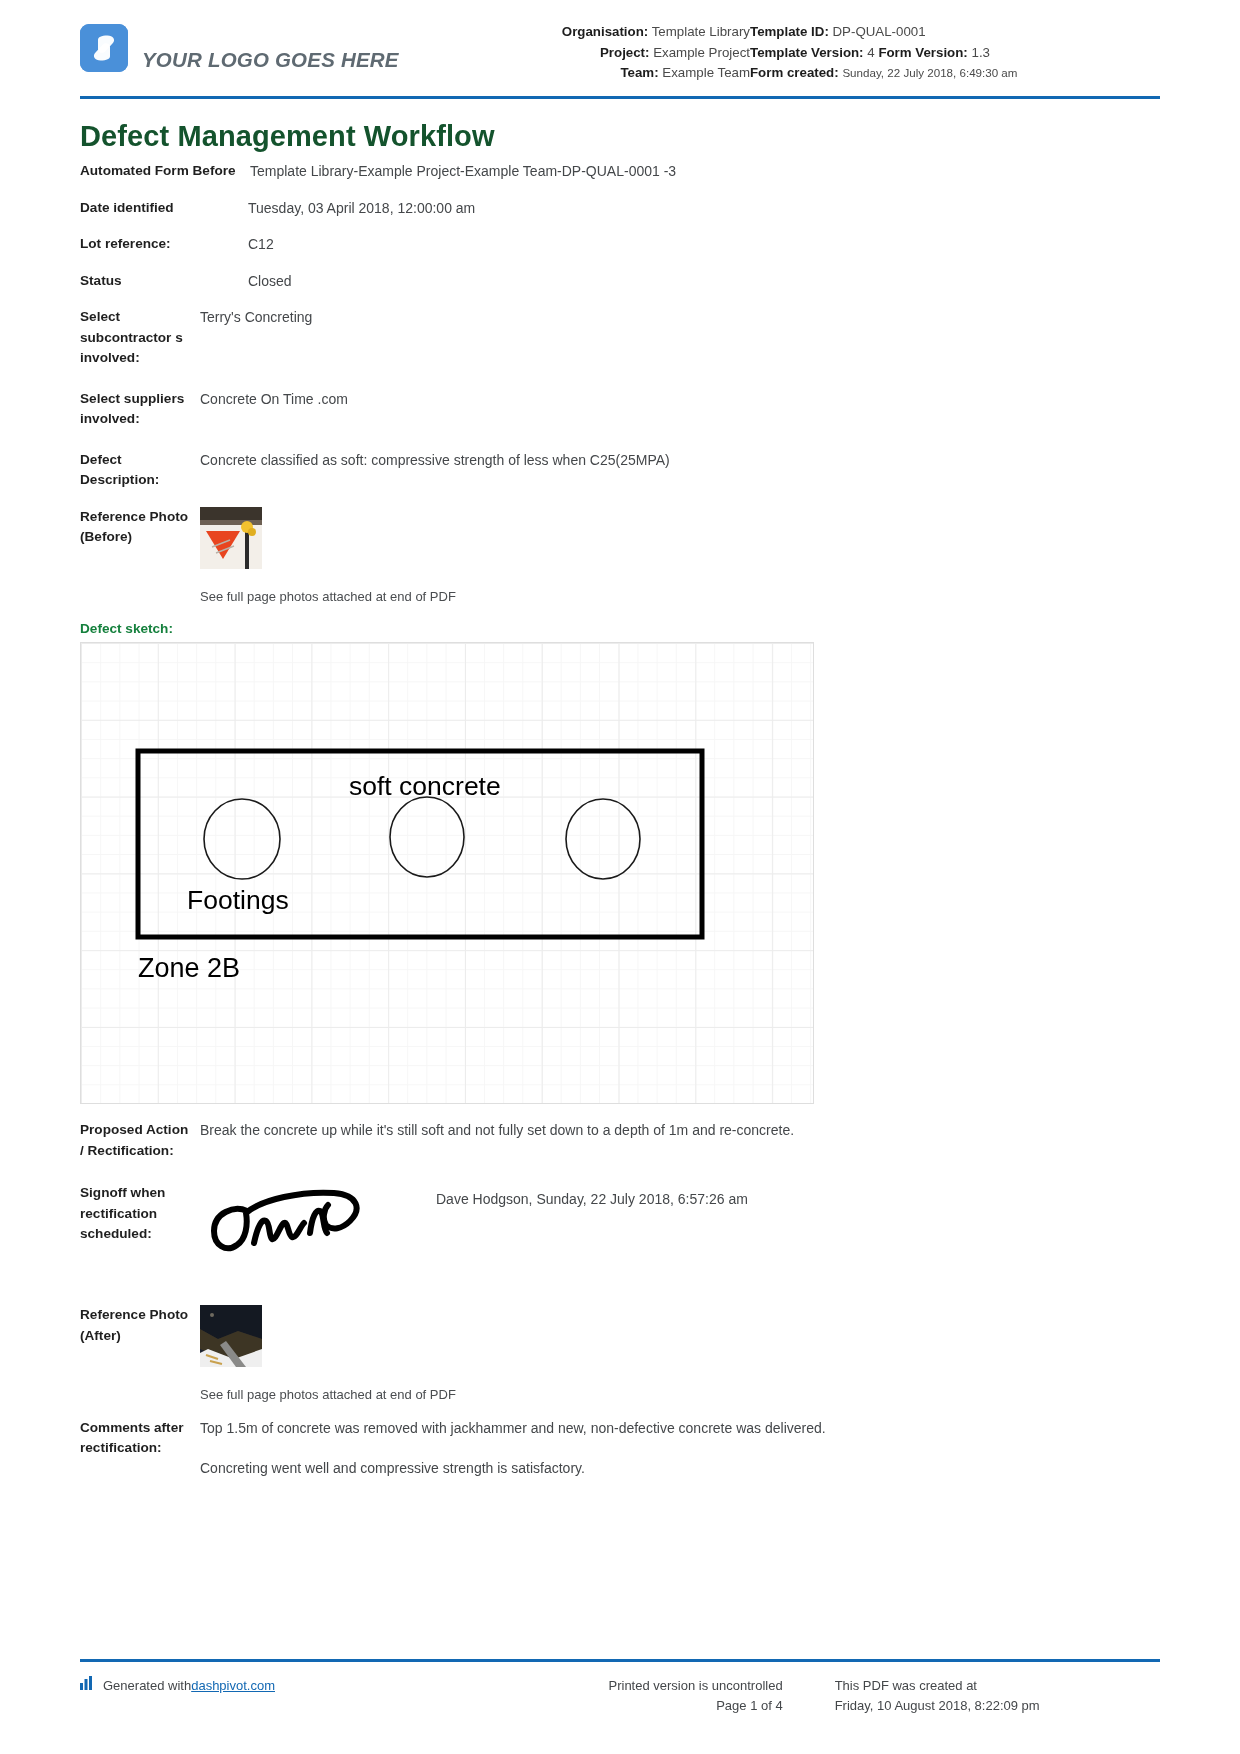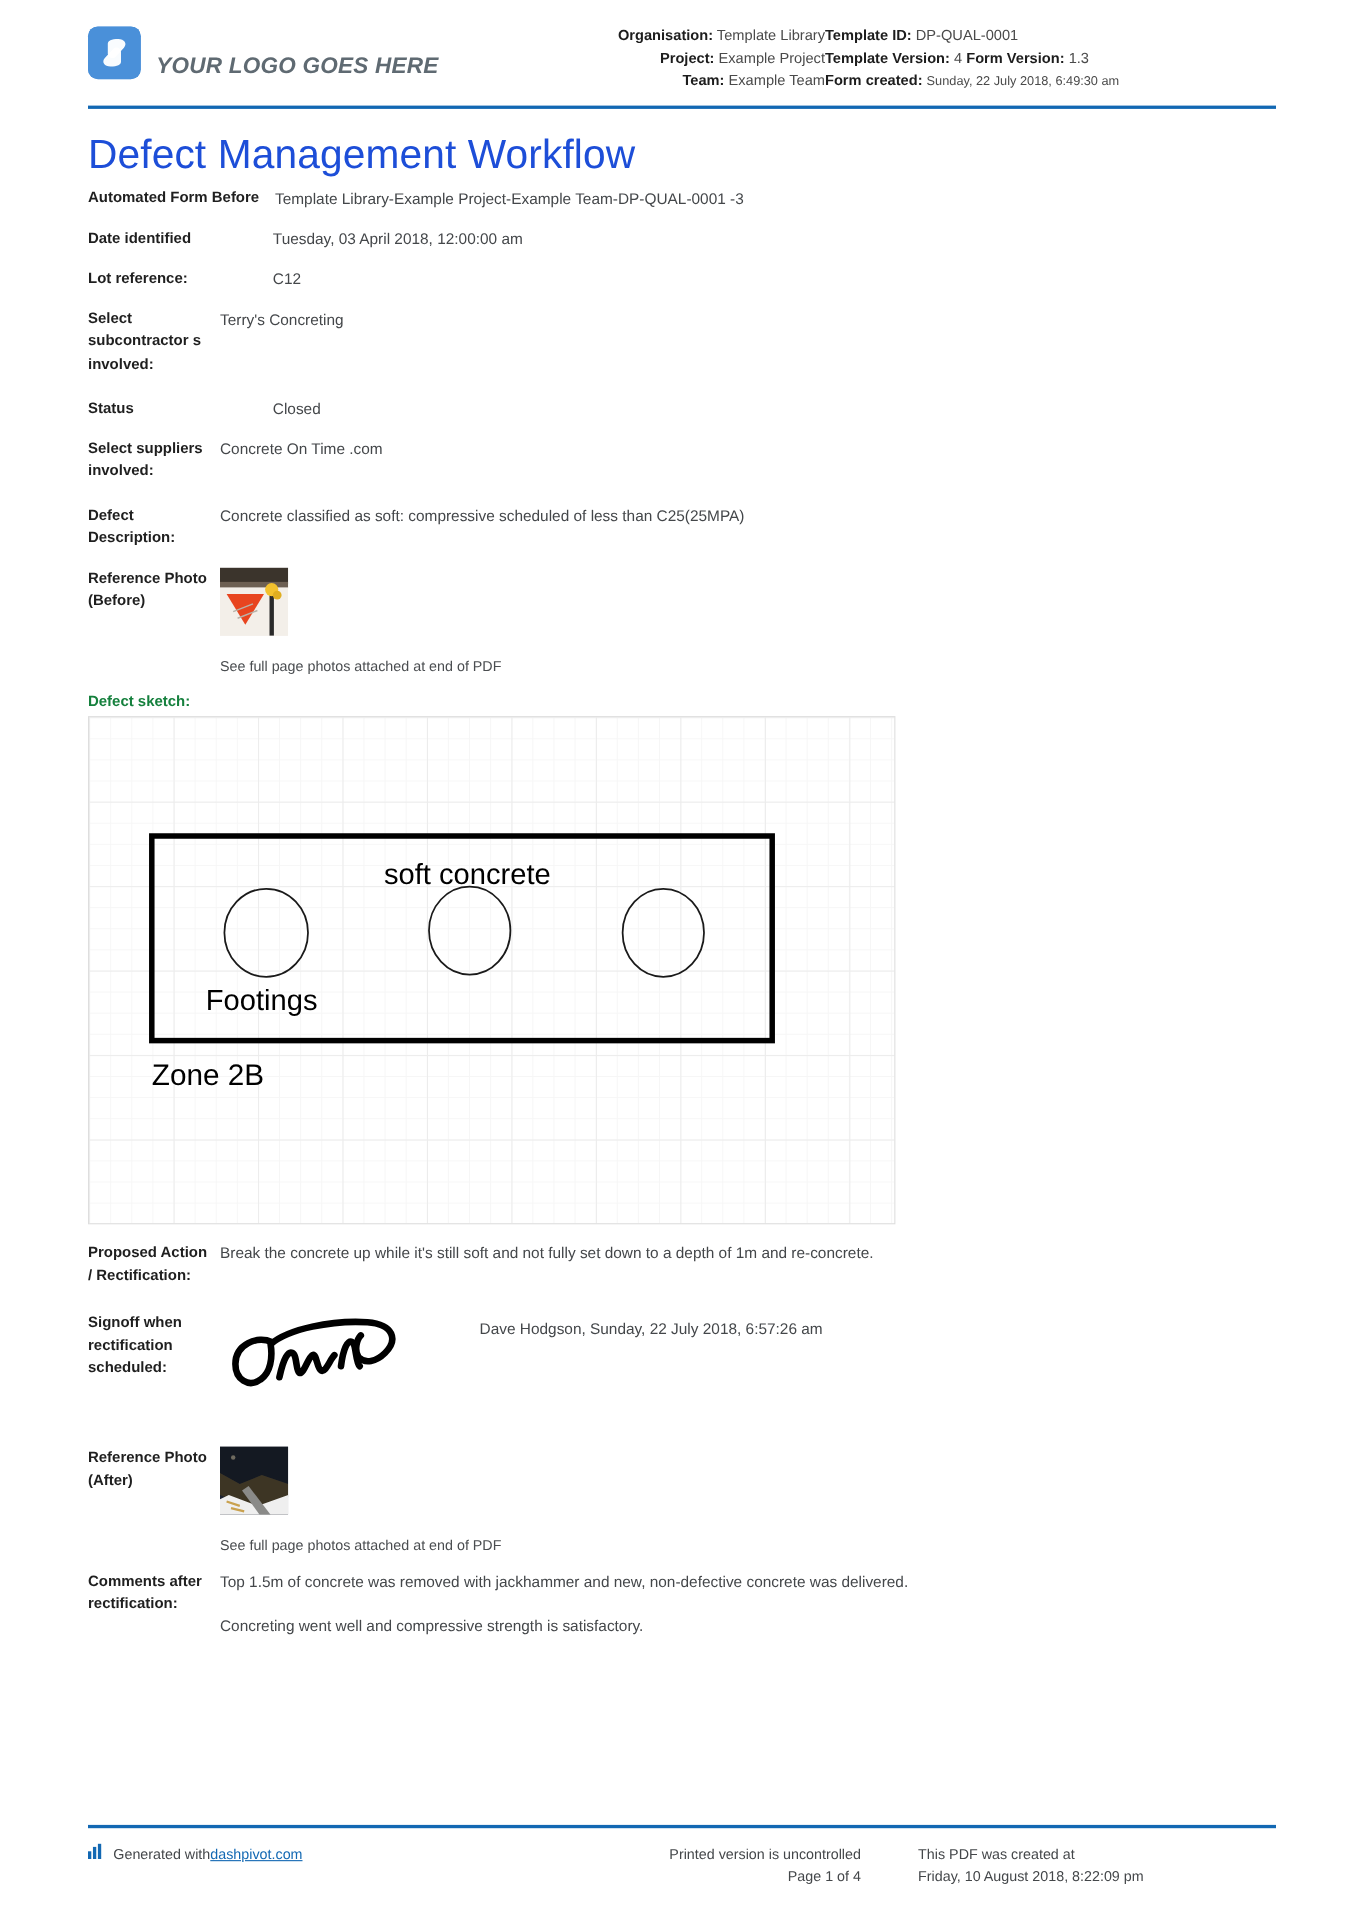--- a/index.html
+++ b/index.html
@@ -65,23 +65,23 @@
   .meta-col b { color: #1d1d1d; font-weight: bold; }
   .meta-col .small { font-size: 11.6px; }
 
   .rule-top {
     border-bottom: 3px solid #1268b3;
     margin-top: 4px;
   }
 
   
   .doc-title {
-    font-size: 37px;
-    font-weight: normal;
-    color: #1d4ed8;
+    font-size: 29px;
+    font-weight: bold;
+    color: #14532d;
     margin: 21px 0 8px 0;
     letter-spacing: 0.1px;
   }
 
   
   .field {
     display: flex;
     align-items: flex-start;
     margin-bottom: 16px;
   }
@@ -251,38 +251,38 @@
   <div class="field">
     <div class="label">Date identified</div>
     <div class="value">Tuesday, 03 April 2018, 12:00:00 am</div>
   </div>
 
   <div class="field">
     <div class="label">Lot reference:</div>
     <div class="value">C12</div>
   </div>
 
+  <div class="field">
+    <div class="label">Status</div>
+    <div class="value">Closed</div>
+  </div>
+
   <div class="field" style="margin-bottom:20px">
     <div class="label" style="max-width:120px">Select subcontractor s involved:</div>
     <div class="value">Terry's Concreting</div>
   </div>
 
-  <div class="field">
-    <div class="label">Status</div>
-    <div class="value">Closed</div>
-  </div>
-
   <div class="field" style="margin-bottom:20px">
     <div class="label" style="max-width:120px">Select suppliers involved:</div>
     <div class="value">Concrete On Time .com</div>
   </div>
 
   <div class="field" style="margin-bottom:16px">
     <div class="label" style="max-width:120px">Defect Description:</div>
-    <div class="value">Concrete classified as soft: compressive scheduled of less than C25(25MPA)</div>
+    <div class="value">Concrete classified as soft: compressive strength of less when C25(25MPA)</div>
   </div>
 
   <div class="field" style="margin-bottom:14px">
     <div class="label" style="max-width:120px">Reference Photo (Before)</div>
     <div class="value">
       <svg class="photo-thumb" viewBox="0 0 62 62">
         <rect width="62" height="62" fill="#efe9e3"></rect>
         <rect y="0" width="62" height="15" fill="#3b342c"></rect>
         <rect y="13" width="62" height="6" fill="#6d6053"></rect>
         <rect y="18" width="62" height="44" fill="#f3efe9"></rect>

